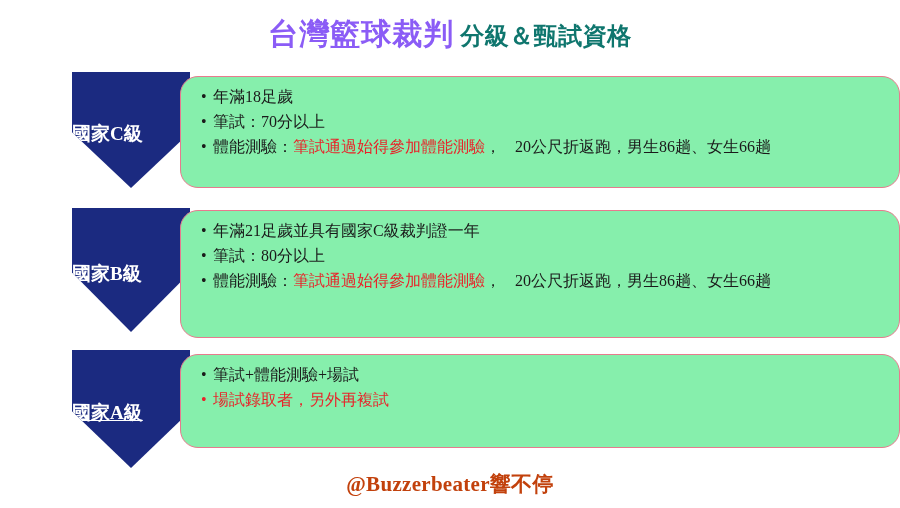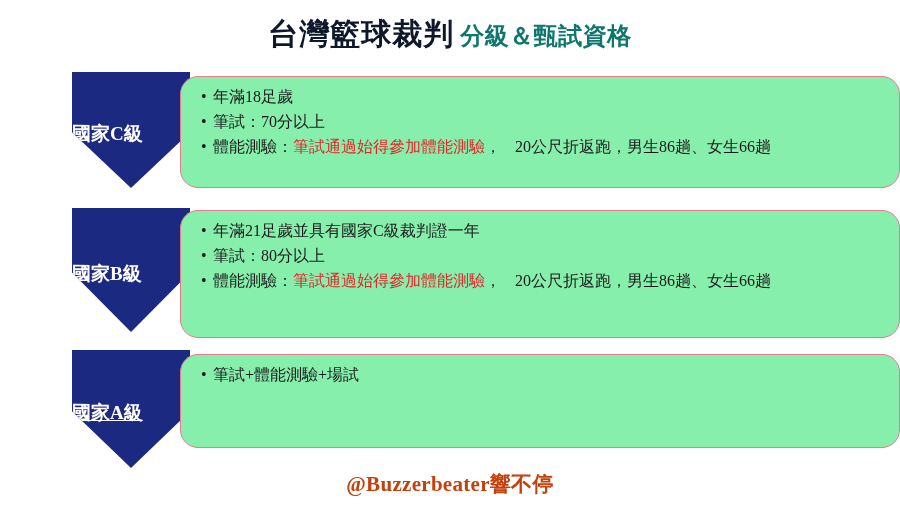--- a/index.html
+++ b/index.html
@@ -21,21 +21,21 @@
     top: 14px;
     left: 0;
     width: 900px;
     text-align: center;
     white-space: nowrap;
   }
   .title-main {
     font-family: "Liberation Serif", serif;
     font-size: 30px;
     font-weight: bold;
-    color: #0f172a;
+    color: #8b5cf6;
     letter-spacing: 1px;
   }
   .title-sub {
     font-family: "Liberation Serif", serif;
     font-size: 24px;
     font-weight: bold;
     color: #0f766e;
     letter-spacing: 0.5px;
     margin-left: 6px;
   }
@@ -158,18 +158,19 @@
     <div class="bullet"><span class="dot">•</span><span>體能測驗：</span><span class="red">筆試通過始得參加體能測驗</span><span>，</span><span class="gap"></span><span>20公尺折返跑，男生86趟、女生66趟</span></div>
   </div>
 </div>
 
 <div class="row row-3">
   <div class="chevron chevron-3">
     <span class="chevron-label">國家A級</span>
   </div>
   <div class="card card-3">
     <div class="bullet"><span class="dot">•</span><span>筆試+體能測驗+場試</span></div>
+    <div class="bullet"><span class="dot red">•</span><span class="red">場試錄取者，另外再複試</span></div>
   </div>
 </div>
 
 <div class="footer">
   <span class="footer-text">@Buzzerbeater響不停</span>
 </div>
 
 </body></html>

